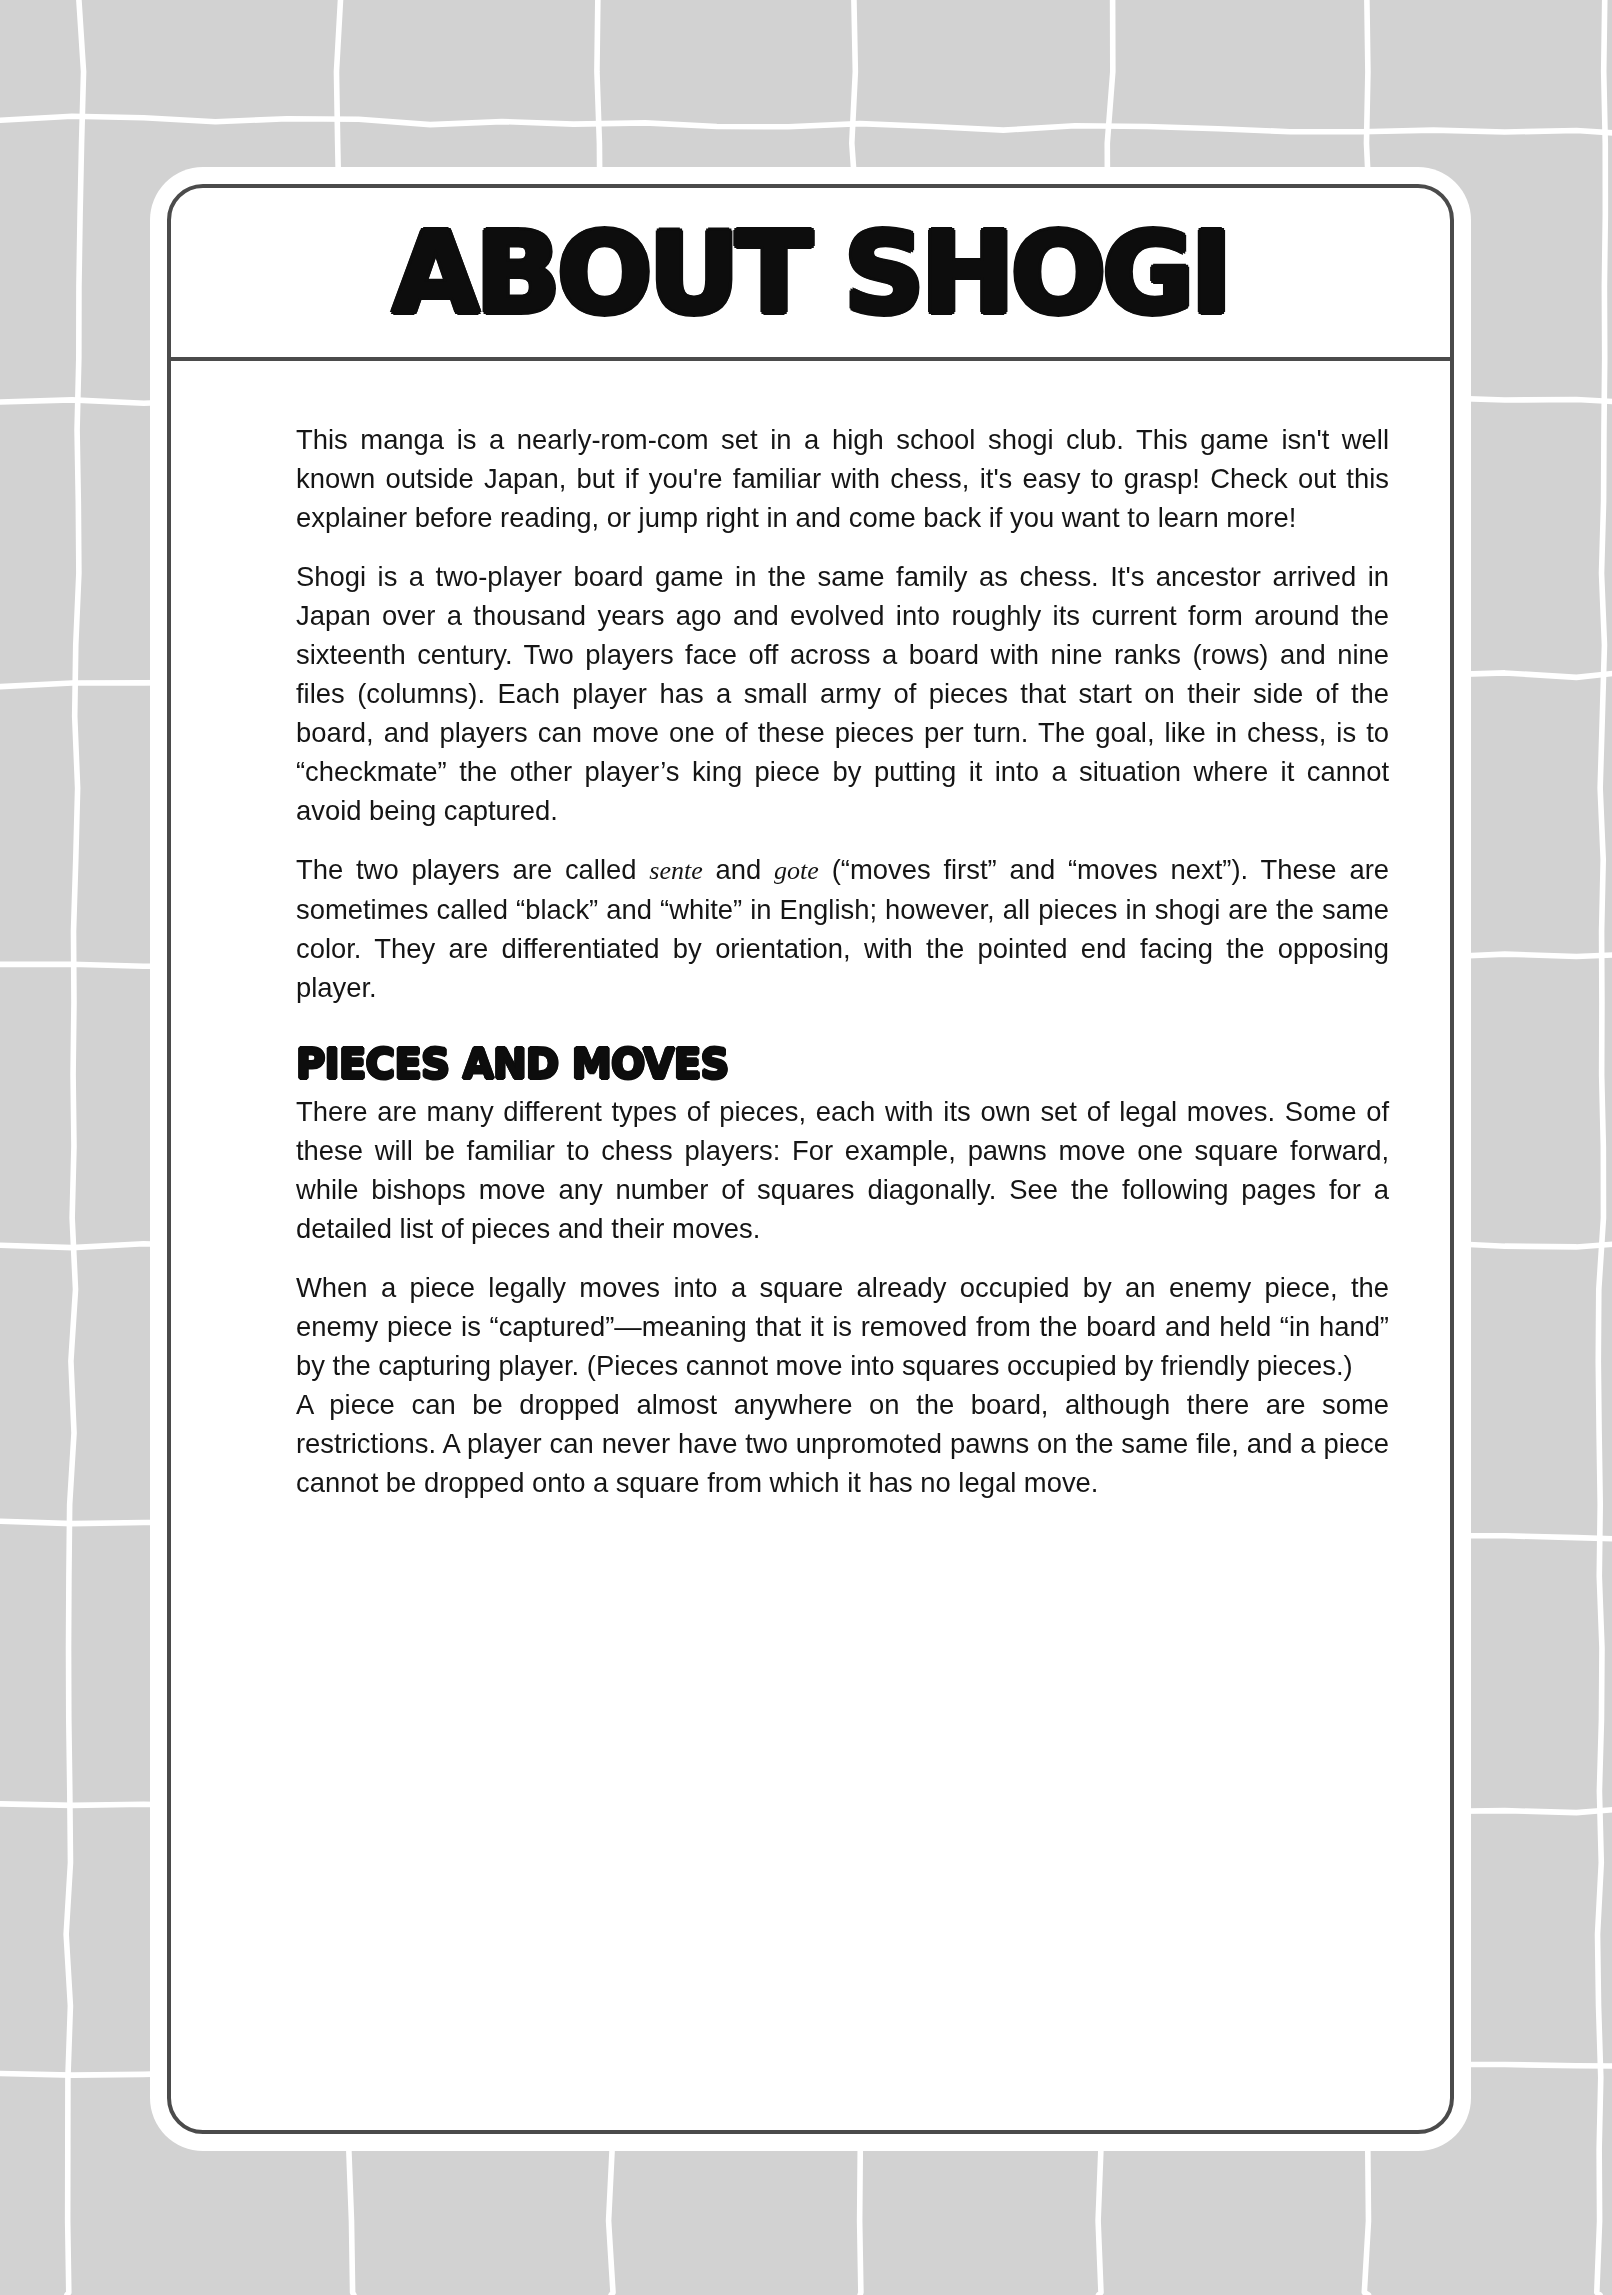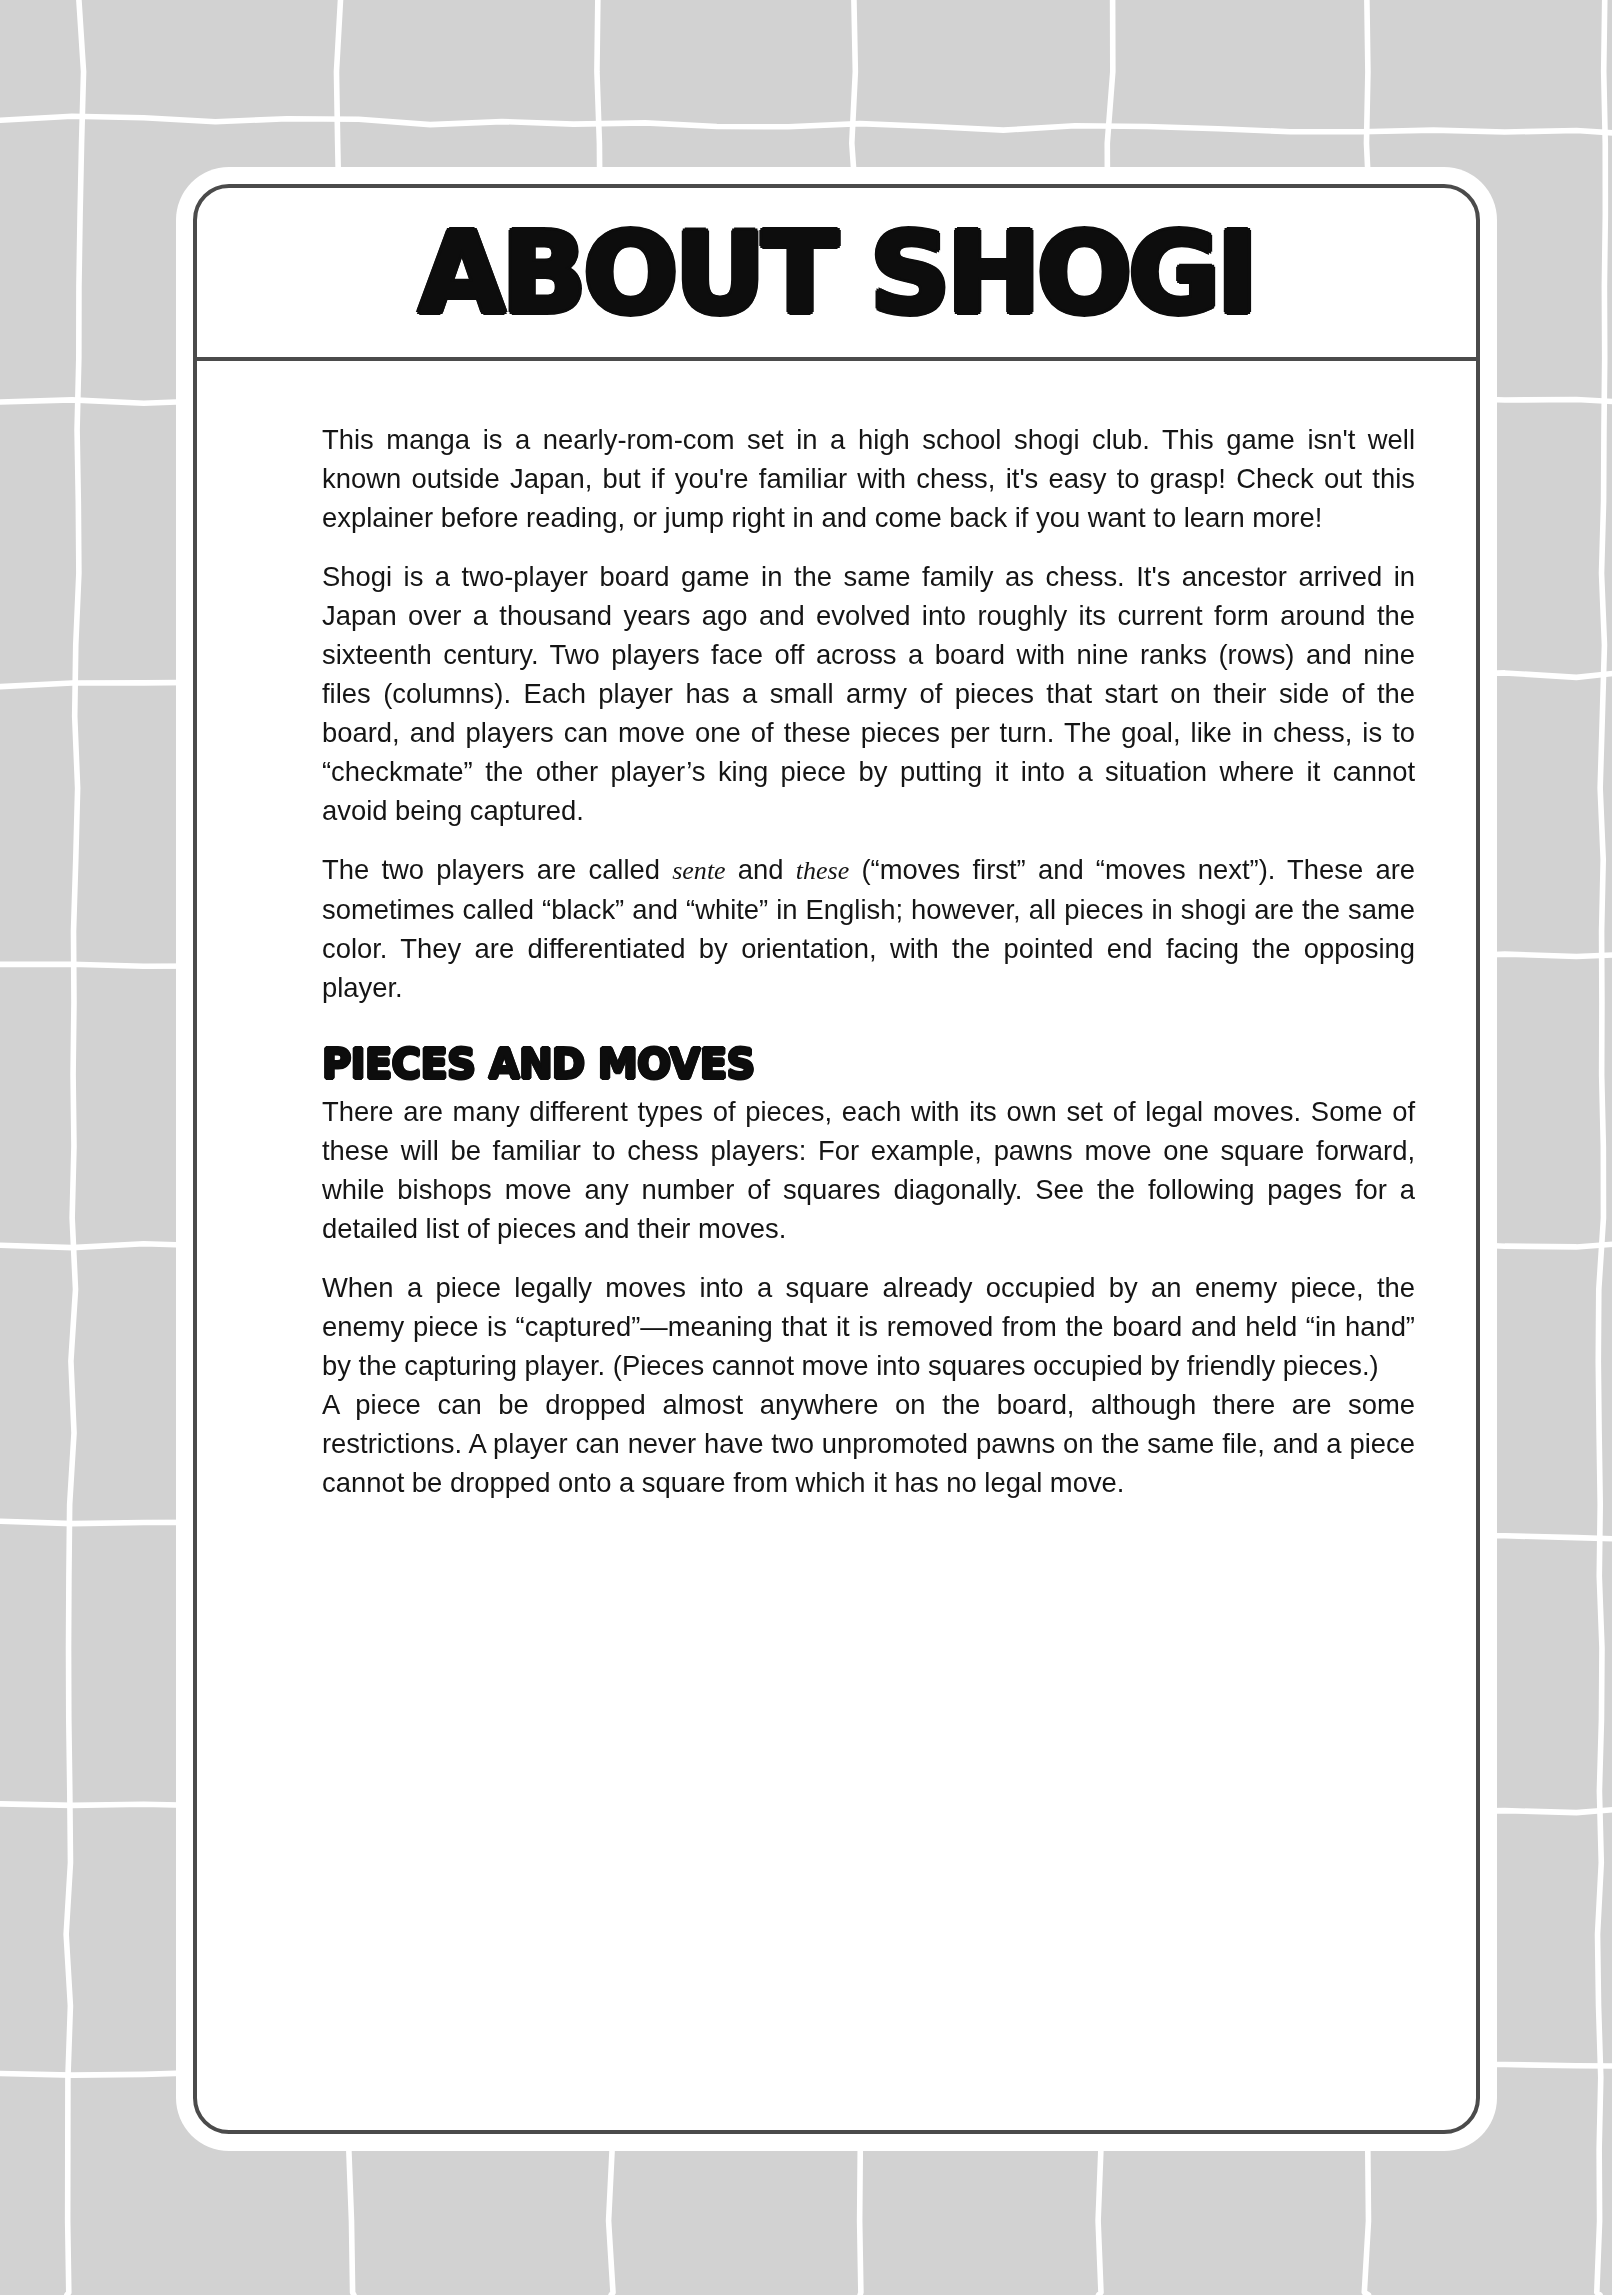--- a/index.html
+++ b/index.html
@@ -15,21 +15,21 @@
     background:var(--bg);
     overflow:hidden;
     font-family:"Liberation Sans", sans-serif;
     color:var(--ink);
   }
   svg.grid{
     position:absolute;left:0;top:0;z-index:0;display:block;
   }
   .card{
     position:absolute;
-    left:193px;top:184px;
+    left:167px;top:184px;
     width:1287px;height:1950px;
     background:#ffffff;
     border:4.4px solid var(--border);
     border-radius:36px;
     box-shadow:0 0 0 17px #ffffff;
     z-index:1;
   }
   .card-header{
     height:173px;
     border-bottom:4.4px solid var(--border);
@@ -105,21 +105,21 @@
 
 <article class="card">
   <header class="card-header">
     <h1 class="page-title display-font">ABOUT SHOGI</h1>
   </header>
 
   <div class="card-body">
     <div>
         <p><span>This manga is a nearly-rom-com set in a high school shogi club. This game isn't well known outside Japan, but if you're familiar with chess, it's easy to grasp! Check out this explainer before reading, or jump right in and come back if you want to learn more!</span></p>
         <p><span>Shogi is a two-player board game in the same family as chess. It's ancestor arrived in Japan over a thousand years ago and evolved into roughly its current form around the sixteenth century. Two players face off across a board with nine ranks (rows) and nine files (columns). Each player has a small army of pieces that start on their side of the board, and players can move one of these pieces per turn. The goal, like in chess, is to “checkmate” the other player’s king piece by putting it into a situation where it cannot avoid being captured.</span></p>
-        <p><span>The two players are called </span><span class="serif-italic">sente</span><span> and </span><span class="serif-italic">these</span><span> (“moves first” and “moves next”). These are sometimes called “black” and “white” in English; however, all pieces in shogi are the same color. They are differentiated by orientation, with the pointed end facing the opposing player.</span></p>
+        <p><span>The two players are called </span><span class="serif-italic">sente</span><span> and </span><span class="serif-italic">gote</span><span> (“moves first” and “moves next”). These are sometimes called “black” and “white” in English; however, all pieces in shogi are the same color. They are differentiated by orientation, with the pointed end facing the opposing player.</span></p>
       </div>
 
     <section>
       <h2 class="section-heading display-font">PIECES AND MOVES</h2>
       <div>
           <p><span>There are many different types of pieces, each with its own set of legal moves. Some of these will be familiar to chess players: For example, pawns move one square forward, while bishops move any number of squares diagonally. See the following pages for a detailed list of pieces and their moves.</span></p>
           <p><span>When a piece legally moves into a square already occupied by an enemy piece, the enemy piece is “captured”—meaning that it is removed from the board and held “in hand” by the capturing player. (Pieces cannot move into squares occupied by friendly pieces.)</span></p>
         </div>
     </section>
 

